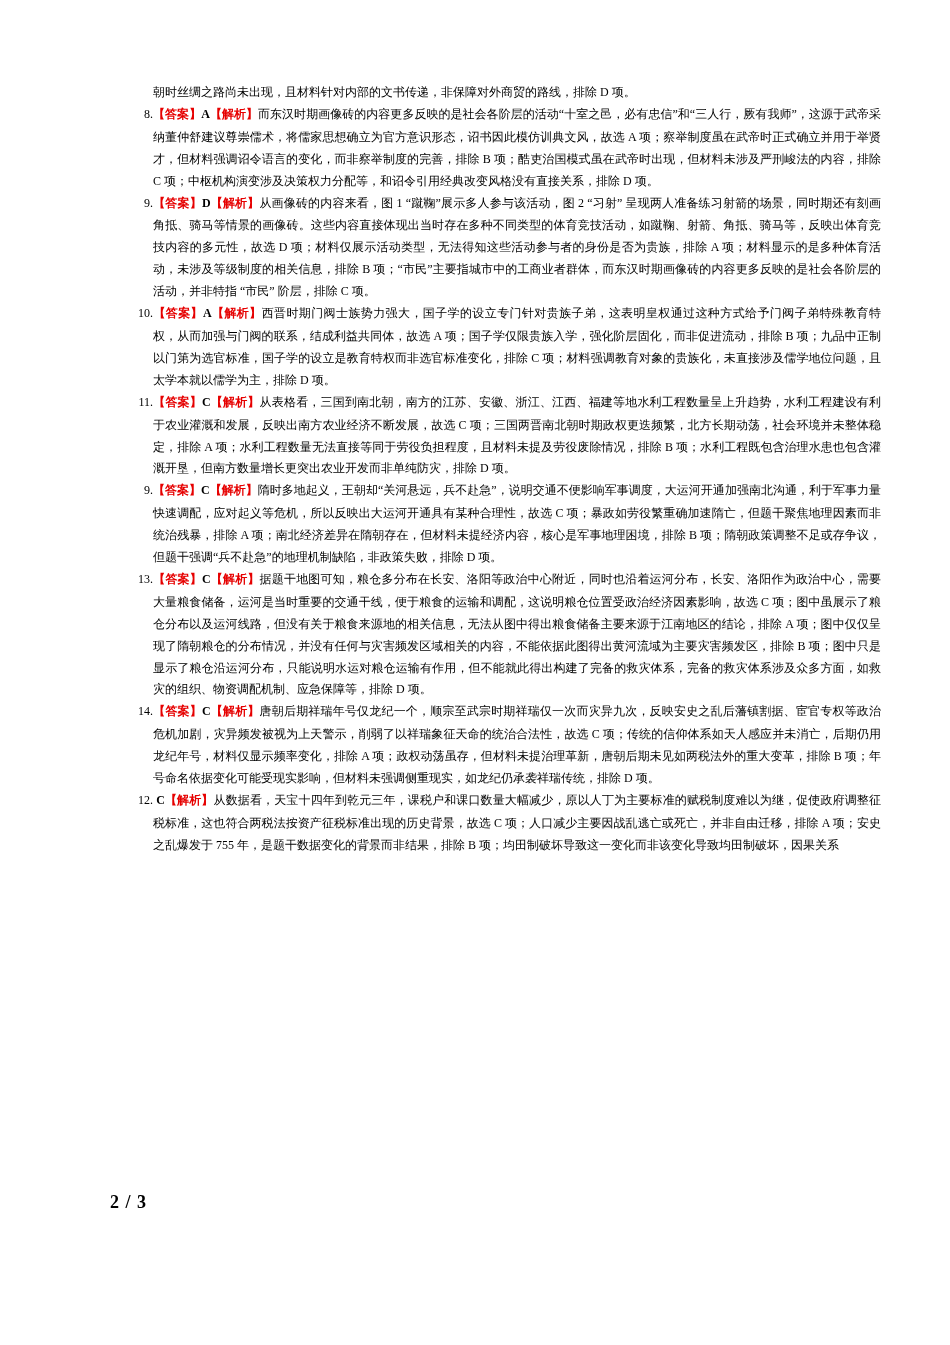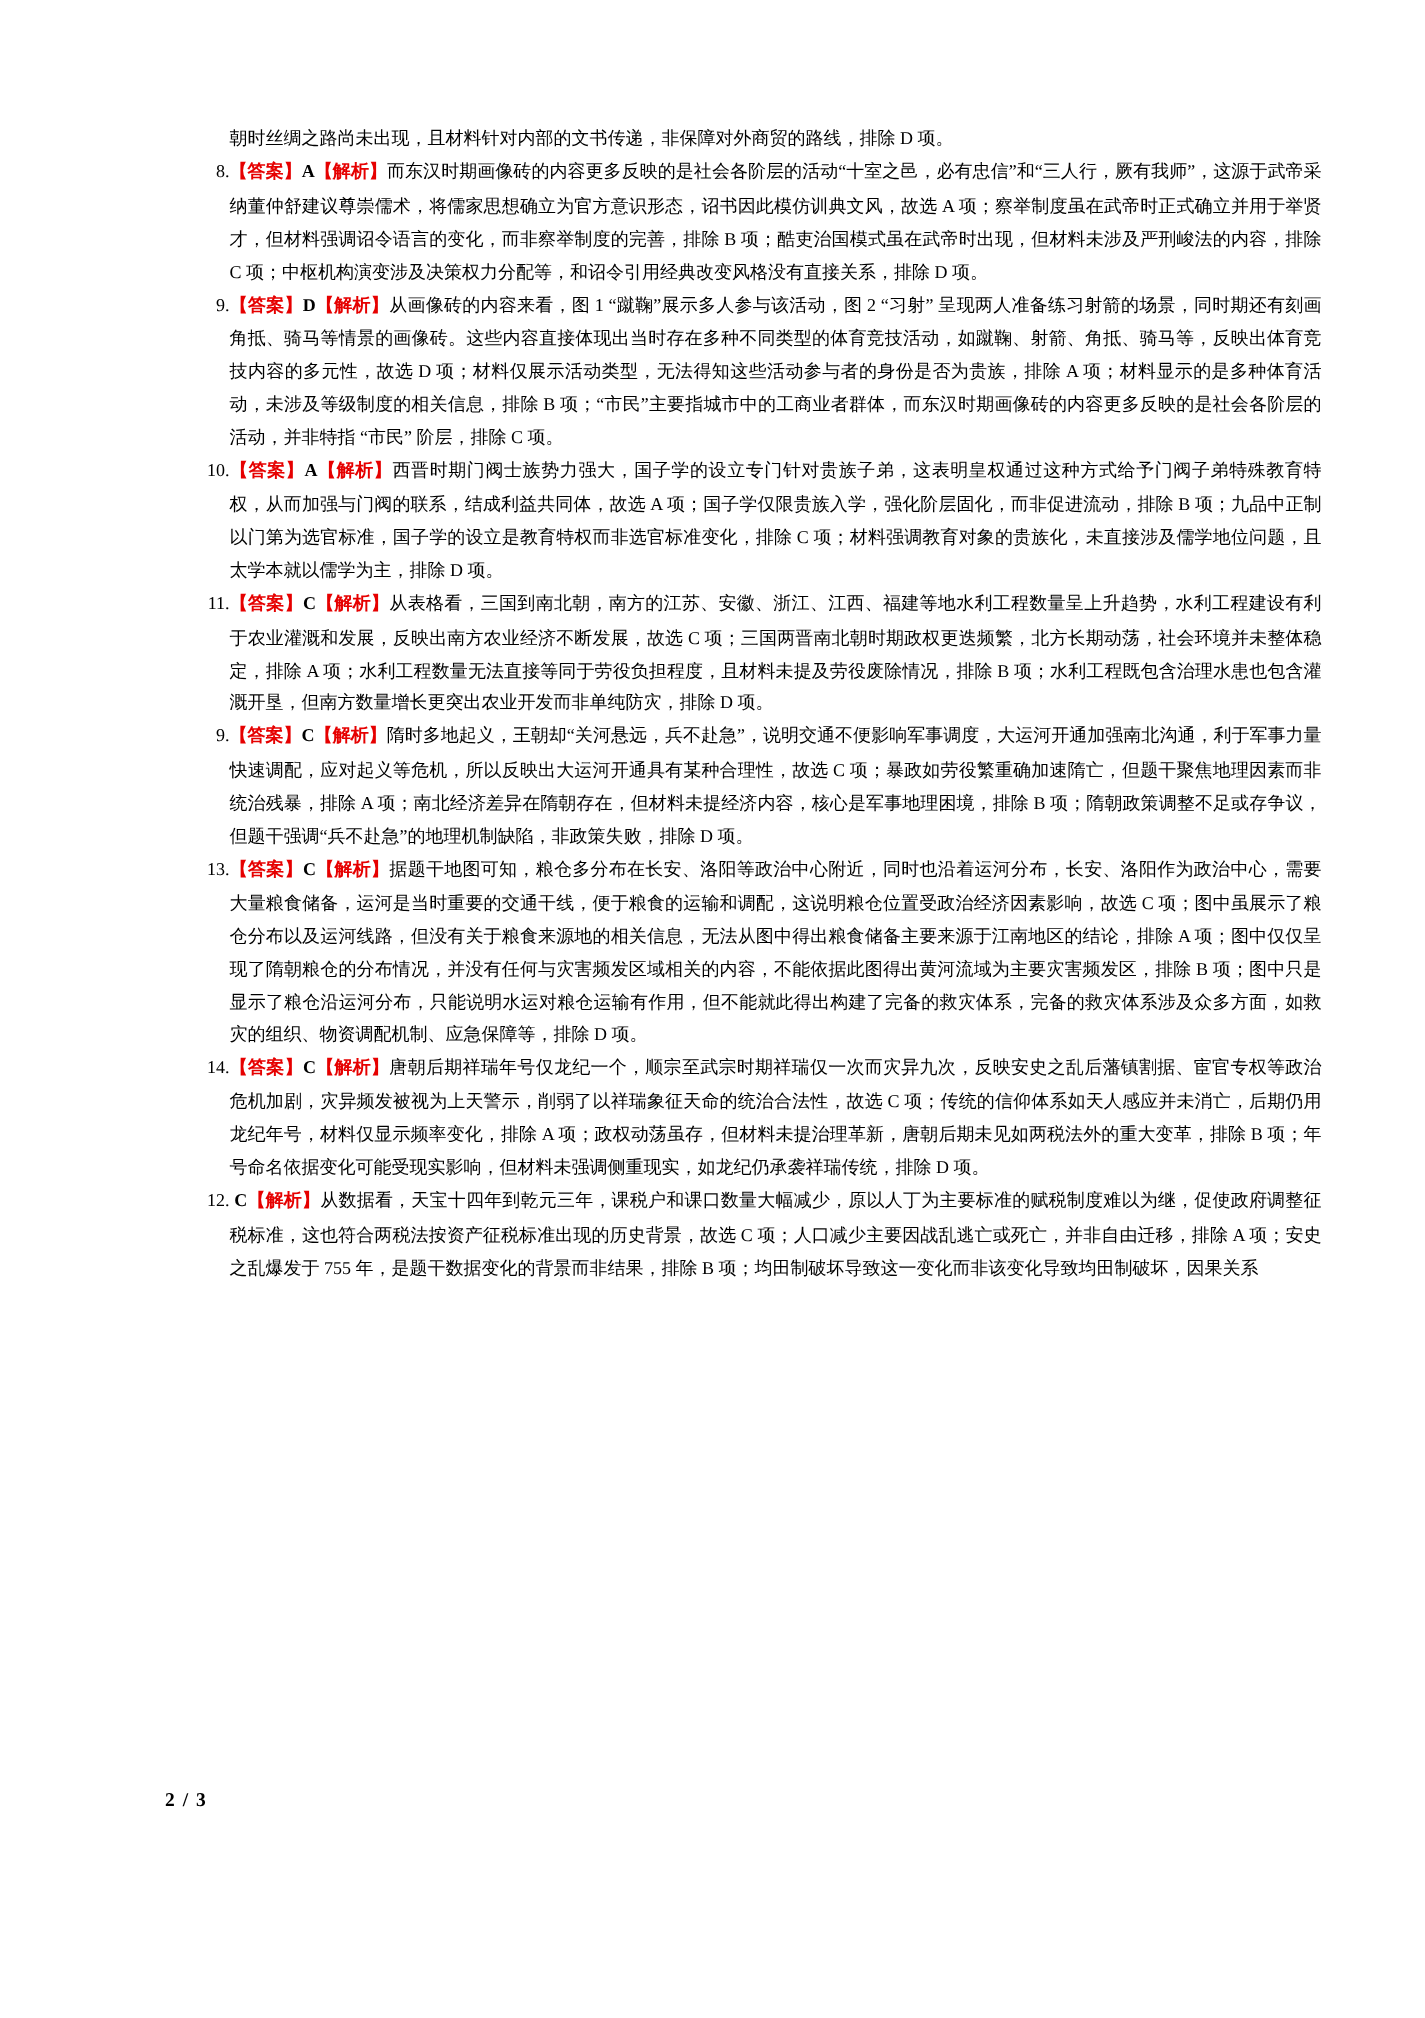--- a/index.html
+++ b/index.html
@@ -43,21 +43,21 @@
     font-family:Liberation Mono, monospace;
   }
   .ans {
     font-weight:bold;
     white-space:pre;
   }
   .footer {
     position:absolute;
     left:110px;
     top:1192px;
-    font-size:13px;
+    font-size:18px;
     font-weight:bold;
     letter-spacing:1px;
   }
 </style>
 </head>
 <body>
 
 <div class="page">
   <div class="content">
     <p class="intro">朝时丝绸之路尚未出现，且材料针对内部的文书传递，非保障对外商贸的路线，排除 D 项。</p>

